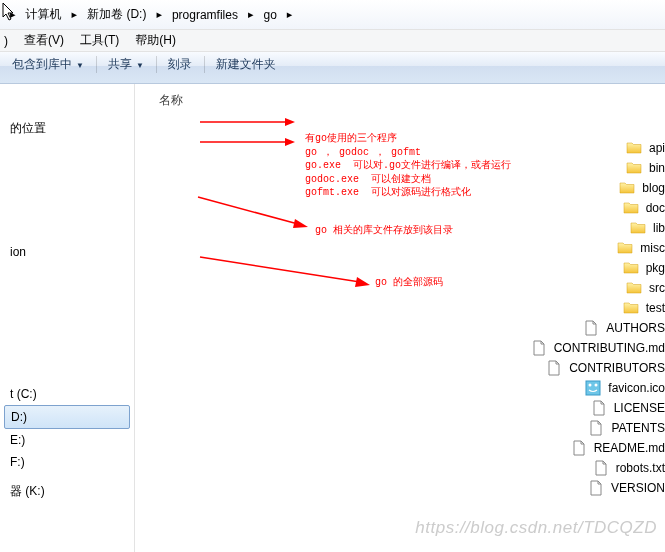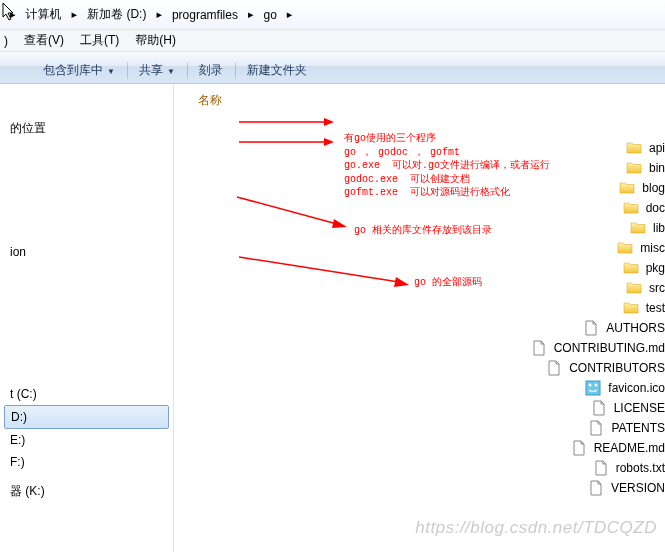--- a/index.html
+++ b/index.html
@@ -5,33 +5,33 @@
 * { margin: 0; padding: 0; box-sizing: border-box; font-family: "Microsoft YaHei", "Segoe UI", Tahoma, sans-serif; }
 body { width: 665px; height: 552px; background: #fff; font-size: 12px; position: relative; overflow: hidden; }
 
 .breadcrumb { height: 30px; background: linear-gradient(#fff, #f1f5fb); display: flex; align-items: center; border-bottom: 1px solid #e3e3e3; padding-left: 4px; }
 .bc-chevron { color: #000; padding: 0 6px; font-size: 11px; }
 .bc-item { padding: 0 4px; cursor: pointer; color: #000; }
 
 .menubar { height: 22px; display: flex; align-items: center; border-bottom: 1px solid #e3e3e3; background: #f5f6f7; }
 .menu-item { padding: 2px 8px; cursor: pointer; }
 
-.toolbar { height: 32px; background: linear-gradient(#f8fbff, #e4ecf7 45%, #d1def0 46%, #dae7f5); display: flex; align-items: flex-end; border-bottom: 1px solid #b8c9de; padding-left: 31px; }
+.toolbar { height: 32px; background: linear-gradient(#f8fbff, #e4ecf7 45%, #d1def0 46%, #dae7f5); display: flex; align-items: flex-start; border-bottom: 1px solid #b8c9de; }
 .tb-btn { padding: 4px 12px; cursor: pointer; color: #1e395b; position: relative; }
 .tb-btn + .tb-btn::before { content: ""; position: absolute; left: 0; top: 4px; bottom: 4px; width: 1px; background: rgba(0,0,0,.15); }
 .tb-dd { font-size: 8px; margin-left: 4px; }
 
 .main { display: flex; height: calc(552px - 30px - 22px - 32px); }
-.sidebar { width: 174px; border-right: 1px solid #e3e3e3; background: #fff; padding-top: 20px; }
+.sidebar { width: 135px; border-right: 1px solid #e3e3e3; background: #fff; padding-top: 20px; }
 .side-item { padding: 4px 2px 4px 10px; color: #000; cursor: pointer; white-space: nowrap; overflow: hidden; }
 .side-item.selected { background: linear-gradient(#e6f1fb, #cfe4f8); border: 1px solid #7da2ce; border-radius: 2px; margin: 0 4px; padding-left: 6px; }
 .side-sep { height: 12px; }
 
 .content { flex: 1; position: relative; padding: 8px 0 0 24px; overflow: hidden; }
-.col-header { color: #a16207; padding-bottom: 8px; border-bottom: 1px solid transparent; }
+.col-header { color: #404040; padding-bottom: 8px; border-bottom: 1px solid transparent; }
 .files { padding-top: 6px; }
 .file-row { display: flex; align-items: center; height: 20px; cursor: pointer; padding-left: 4px; justify-content: flex-end; }
 .f-icon { width: 18px; height: 16px; margin-right: 6px; display: inline-flex; align-items: center; justify-content: center; }
 .f-name { color: #000; }
 
 .folder-svg { fill: url(#fg); stroke: #d4a017; stroke-width: .5; }
 .file-svg { fill: #fff; stroke: #888; stroke-width: 1; }
 .ico-img { width: 16px; height: 16px; }
 
 .annot { position: absolute; font-family: Liberation Mono, monospace; color: #ff0000; font-size: 10px; pointer-events: none; line-height: 1.35; }

